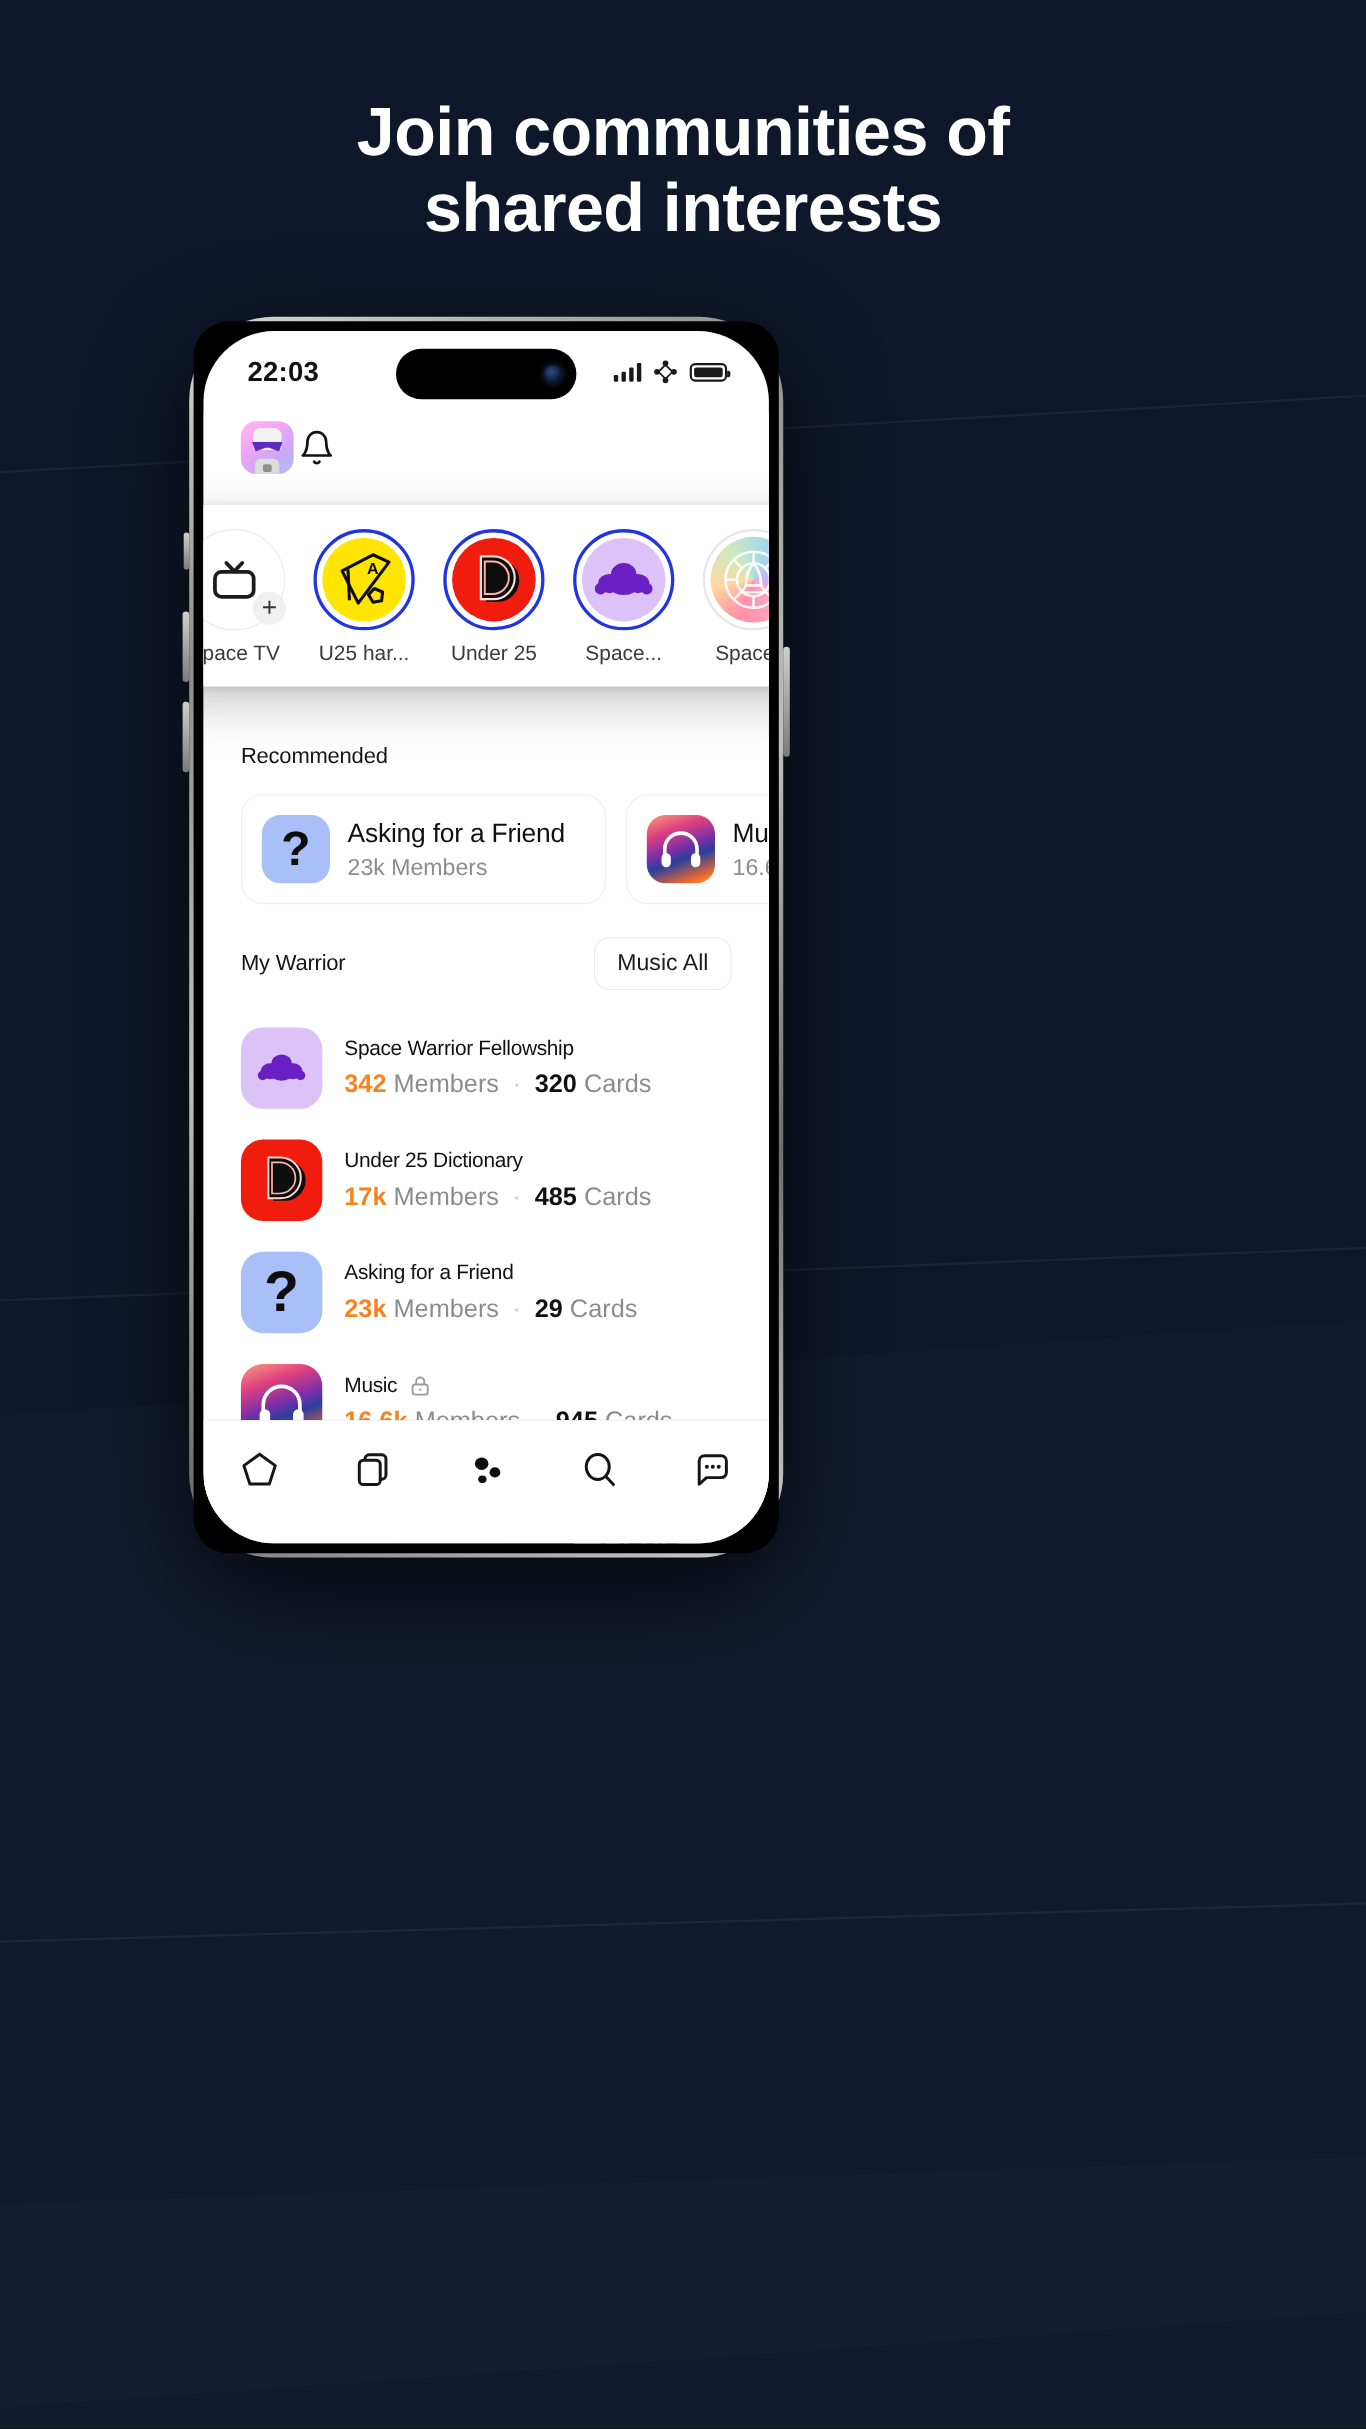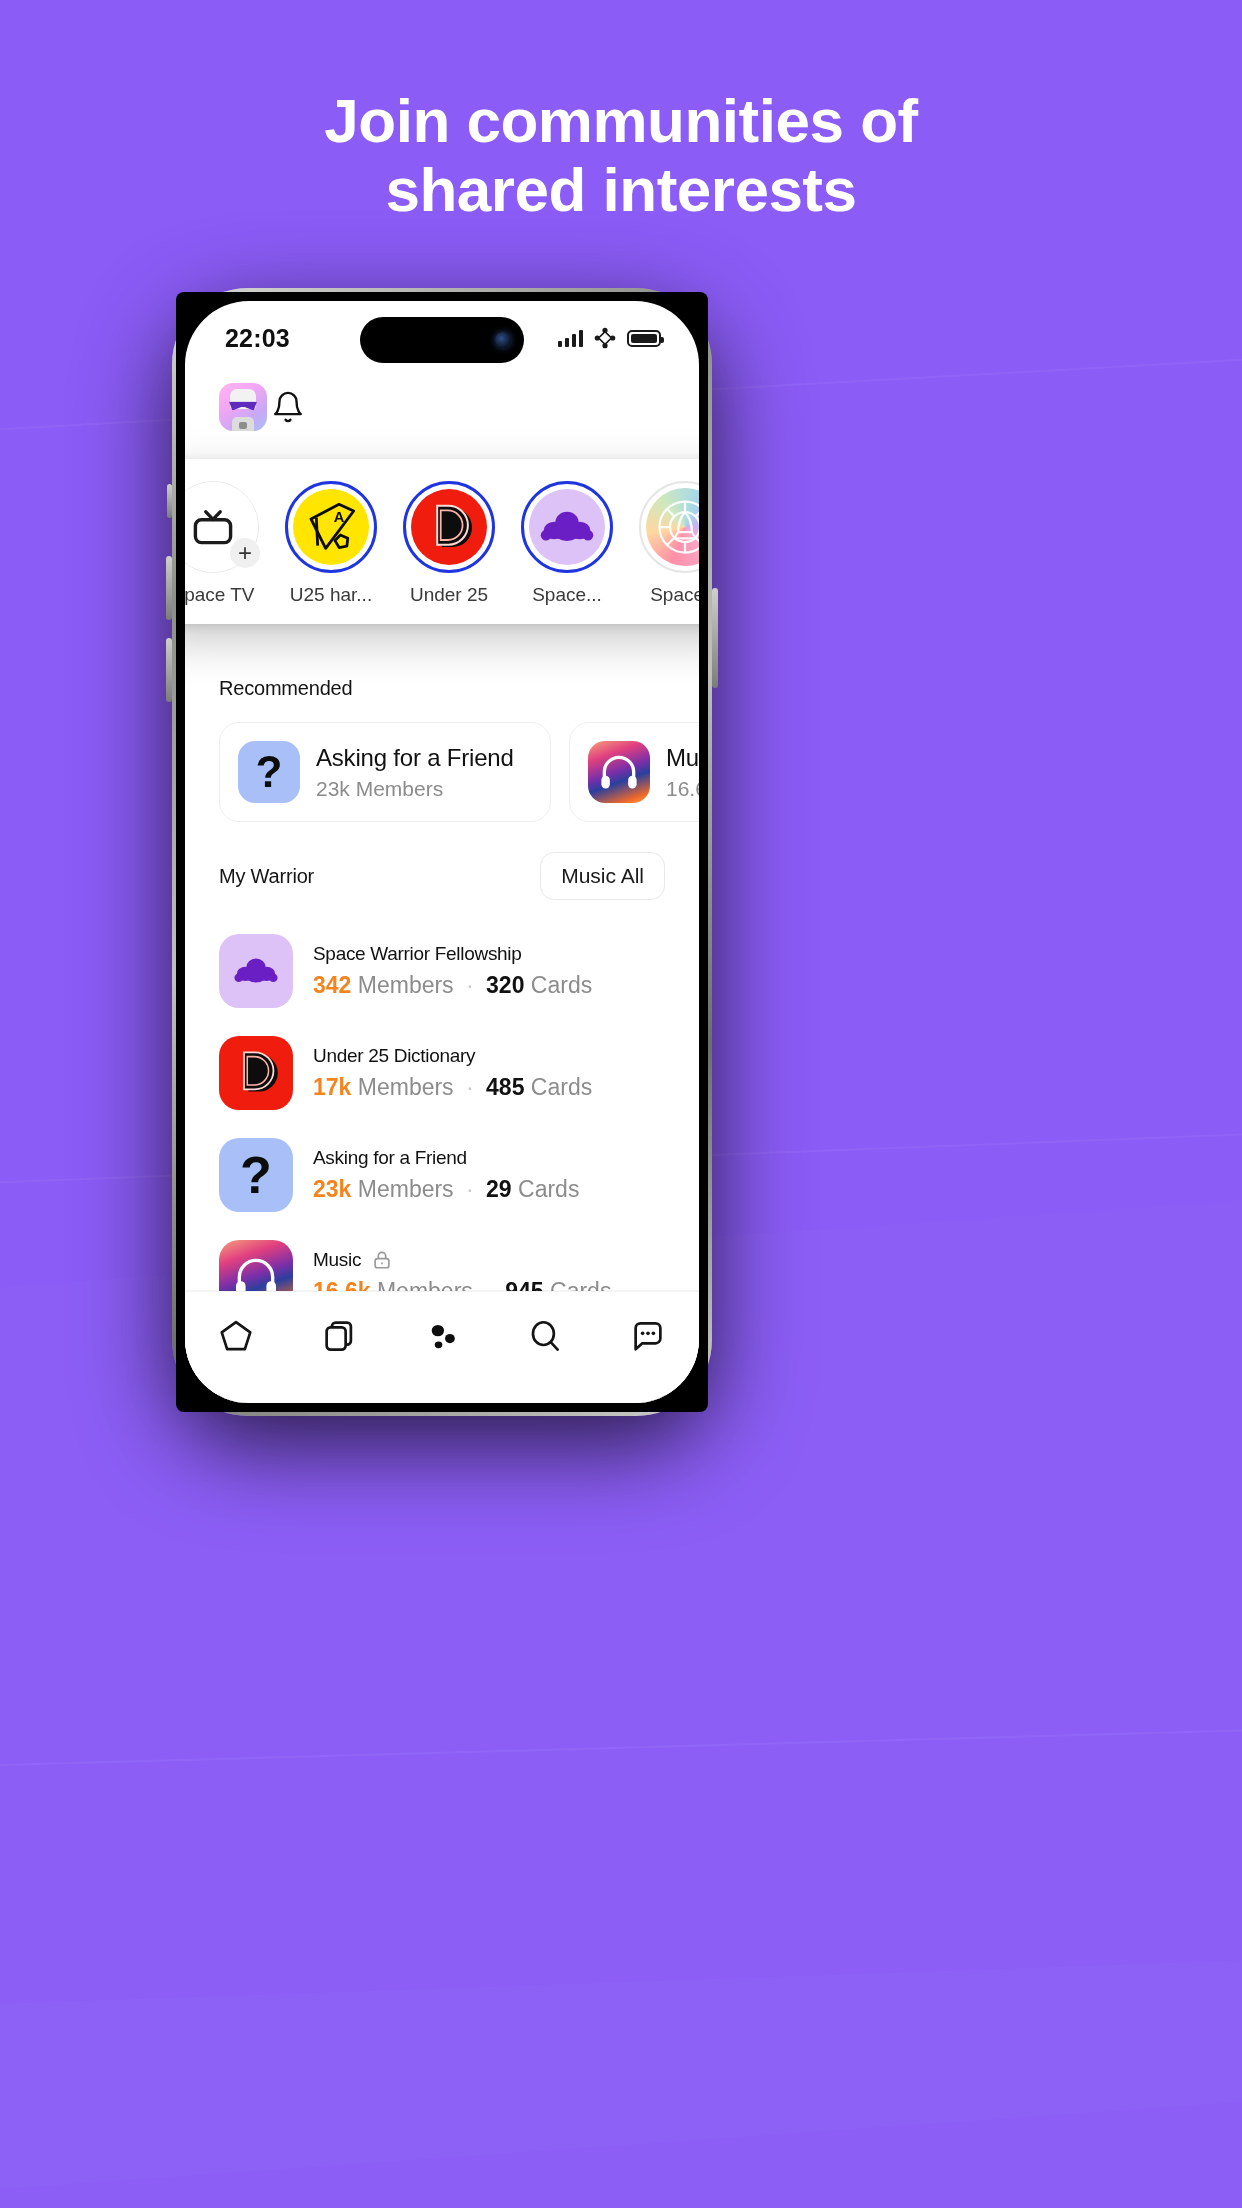--- a/index.html
+++ b/index.html
@@ -6,21 +6,21 @@
   html, body {
     width: 1242px; height: 2208px;
     background: #0a0a0a;
     font-family: "Liberation Sans", sans-serif;
     overflow: hidden;
   }
 
   #stage {
     position: relative;
     width: 1242px; height: 2208px;
-    background: #8b5cf6;
+    background: #0f172a;
     overflow: hidden;
   }
 
   
   .bg-wrap { position:absolute; inset:0; overflow:hidden; }
   .bg-band {
     position: absolute;
     left: -10%;
     width: 130%;
     height: 2px;
@@ -53,21 +53,21 @@
     width: 540px;
     height: 1128px;
     border-radius: 76px;
     background: linear-gradient(150deg,#d9d9d6 0%, #8d8d8a 22%, #bfbfbc 48%, #6e6e6c 74%, #cfcfcc 100%);
     padding: 4px;
     box-shadow: 0 30px 90px rgba(0,0,0,0.7);
   }
   .phone-inner {
     position: relative;
     width: 100%; height: 100%;
-    border-radius: 8px;
+    border-radius: 32px;
     background: #000;
     padding: 9px;
     overflow: hidden;
   }
   .screen {
     position: relative;
     width: 100%; height: 100%;
     border-radius: 64px;
     background: #ffffff;
     overflow: hidden;

